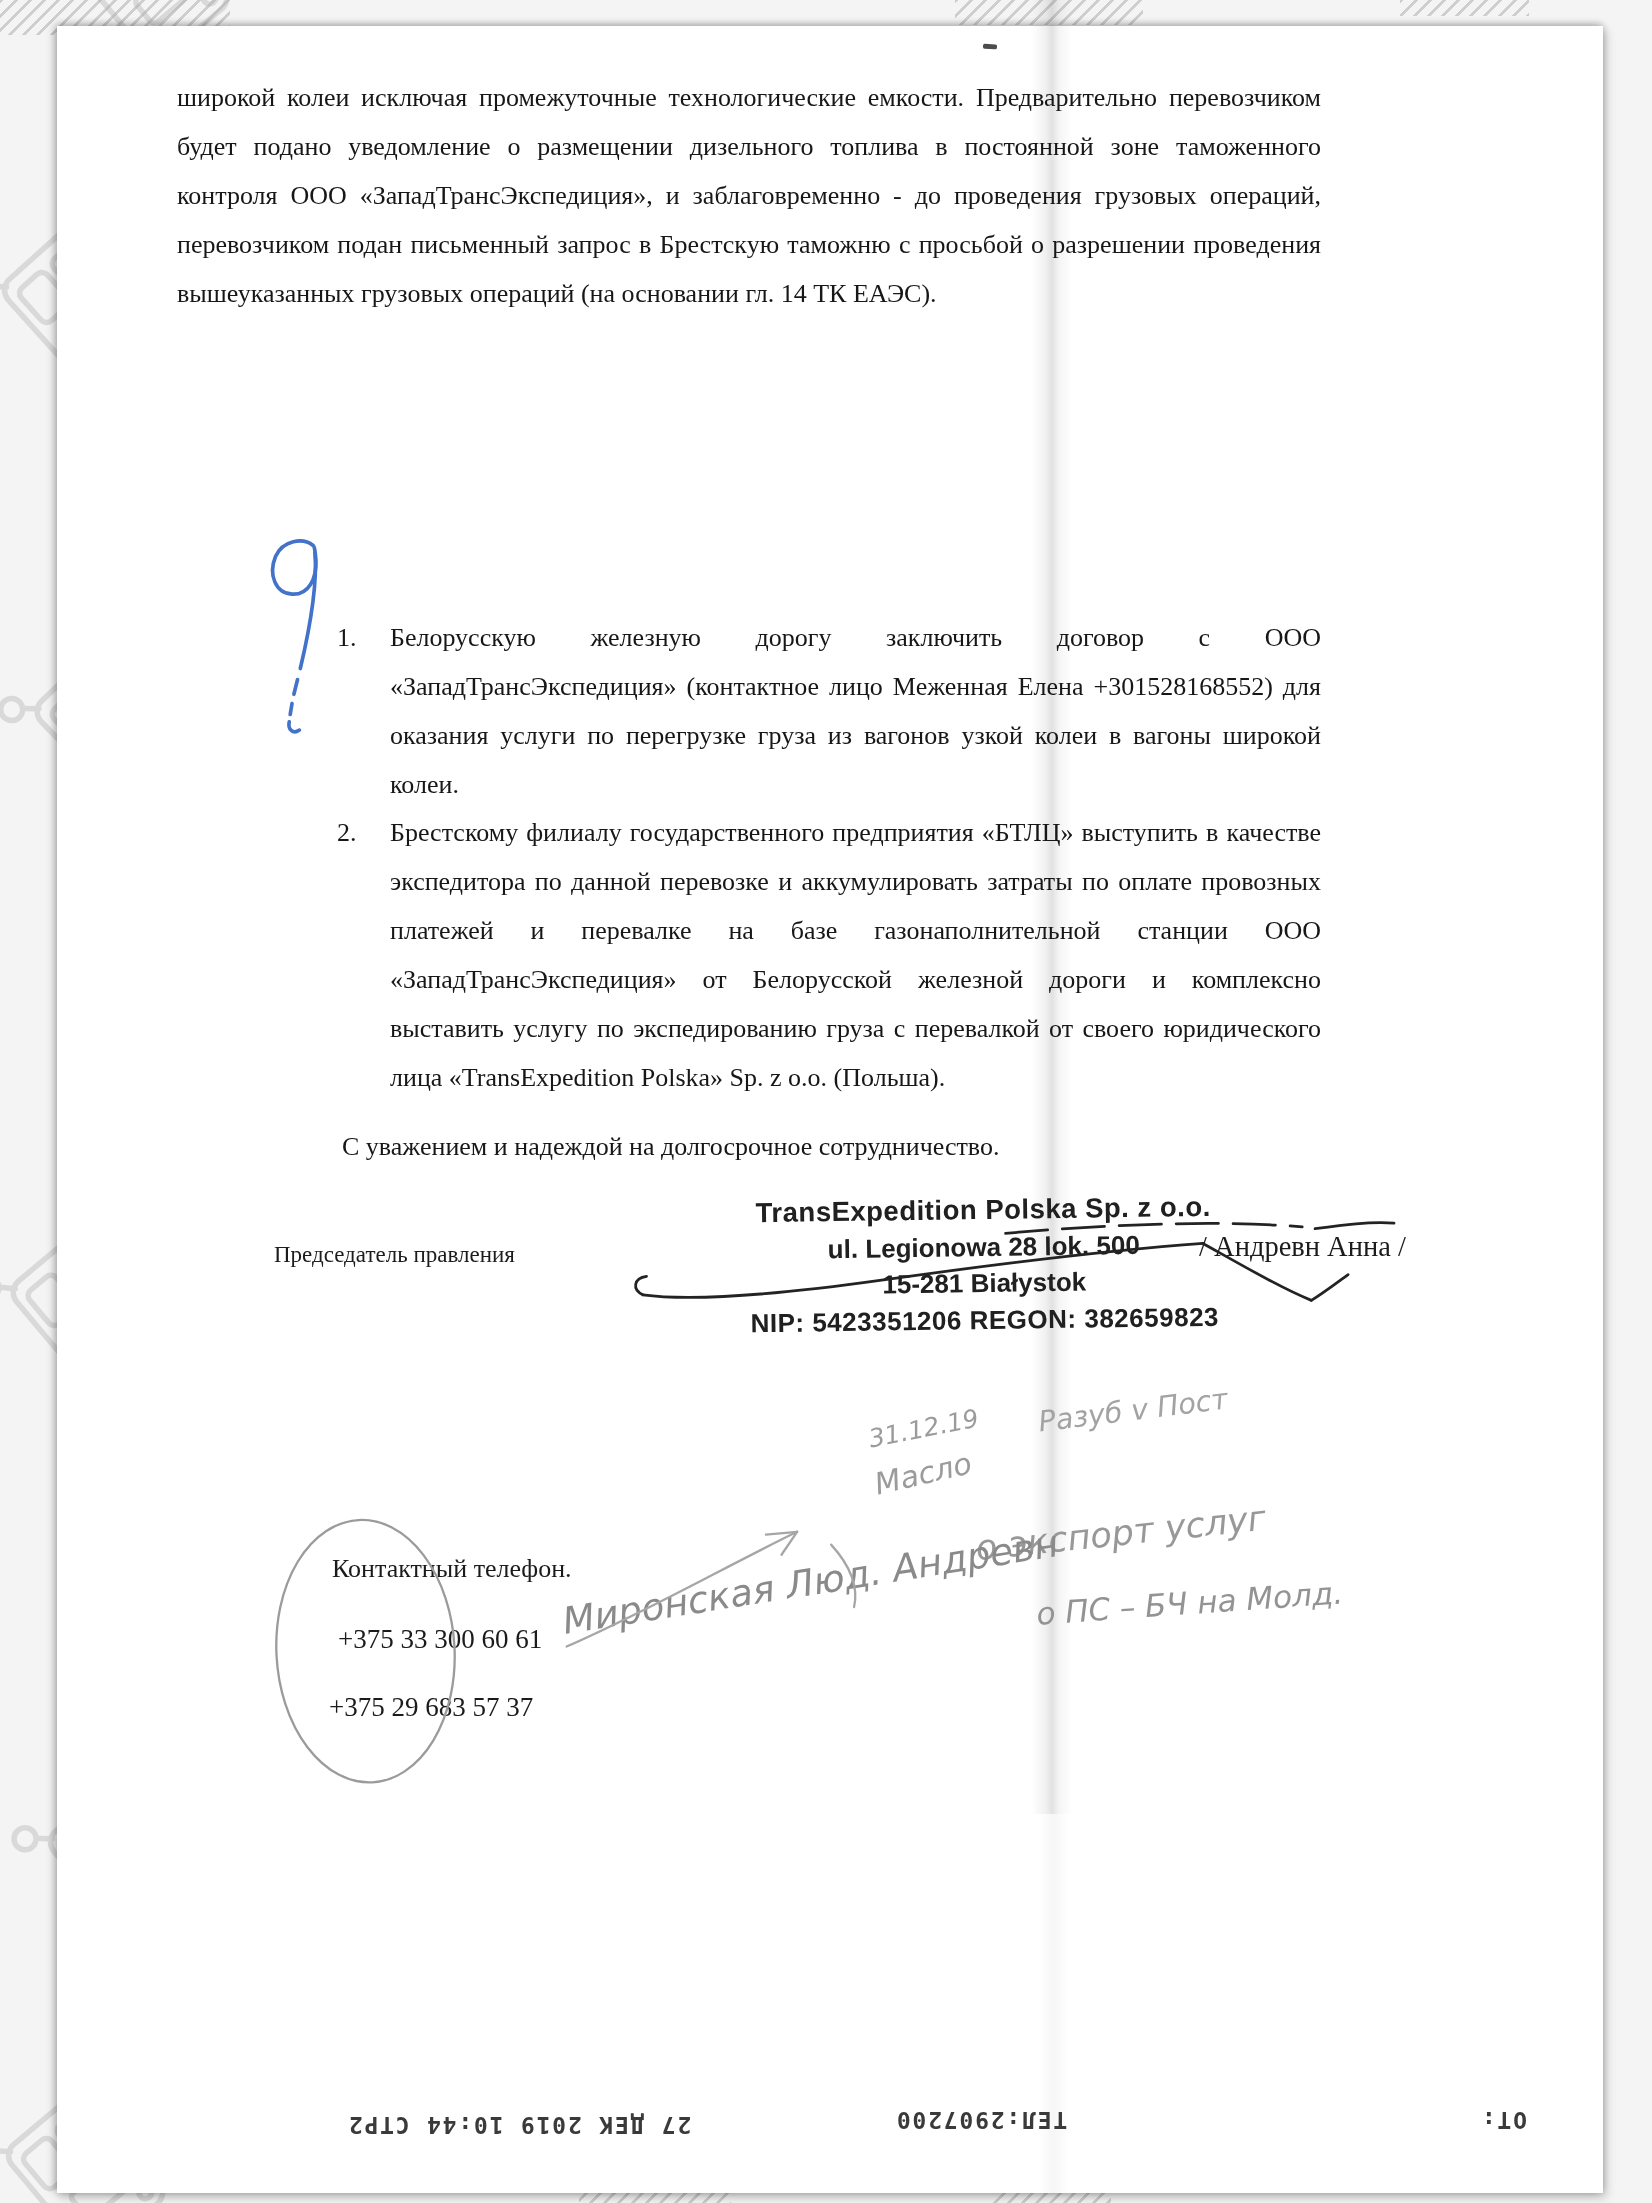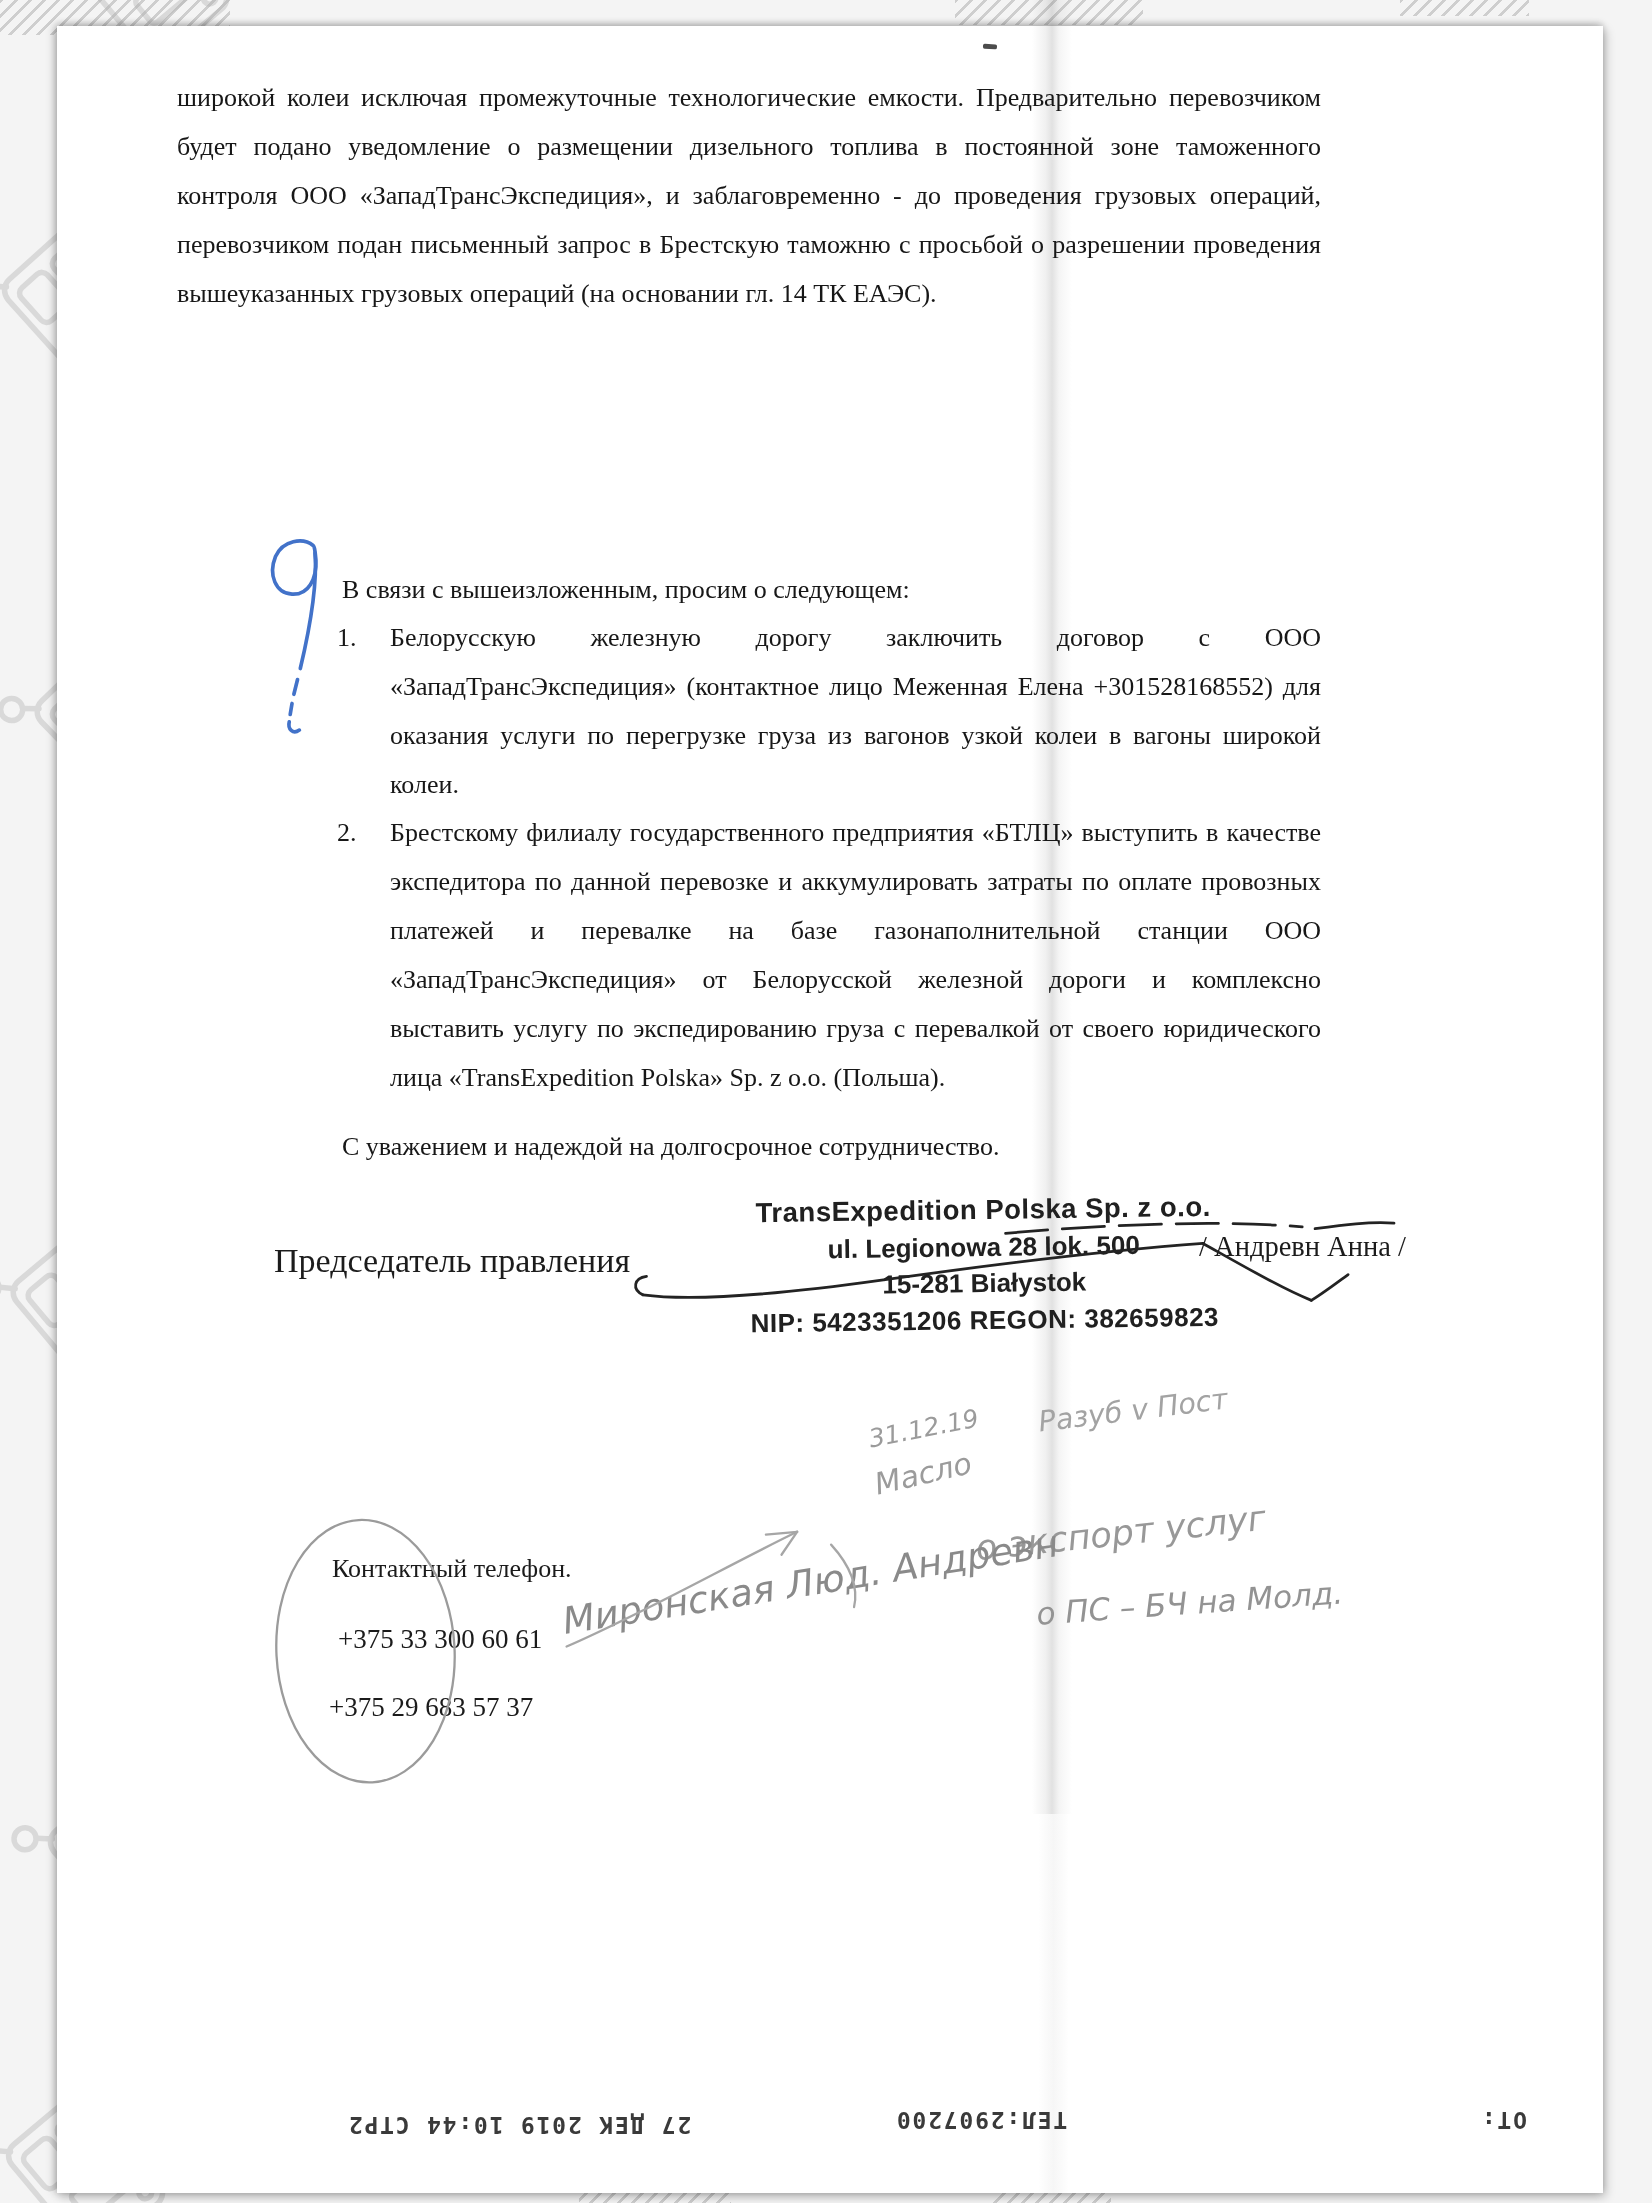--- a/index.html
+++ b/index.html
@@ -36,21 +36,21 @@
   .p1{top:73px;}
   .p3{top:365px;text-indent:165px;}
   .p3-num{margin-right:72px;}
   .intro{position:absolute;left:342px;top:565px;}
   .list-item{position:absolute;left:337px;width:984px;}
   .li-1{top:613px;}
   .li-2{top:808px;}
   .list-num{position:absolute;left:0;top:0;}
   .list-text{display:block;margin-left:53px;text-align:justify;}
   .closing{position:absolute;left:342px;top:1122px;}
-  .signer-title{position:absolute;left:274px;top:1242px;font-size:34px;color:#1c1c1c;}
+  .signer-title{position:absolute;left:274px;top:1242px;font-size:23px;color:#1c1c1c;}
   .signer-name{position:absolute;left:1199px;top:1231px;font-size:28.5px;color:#1c1c1c;}
   .stamp{
     position:absolute;left:724px;top:1194px;width:520px;text-align:center;
     font-family:"Liberation Sans", sans-serif;color:#202020;transform:rotate(-0.8deg);
   }
   .stamp .s1{font-size:27.5px;font-weight:700;letter-spacing:0.5px;}
   .stamp .s2,.stamp .s3{font-size:26px;font-weight:600;margin-top:5.5px;}
   .stamp .s4{font-size:26px;font-weight:700;margin-top:6.4px;letter-spacing:0.5px;}
   .pencil{color:#8f8f8f;font-family:"DejaVu Sans", sans-serif;font-style:italic;position:absolute;white-space:nowrap;}
   .hw-date{left:868px;top:1414px;font-size:25px;transform:rotate(-11deg);color:#9b9b9b;}
@@ -106,21 +106,20 @@
   <div class="hatch" style="left:992px;top:2189px;width:119px;height:14.7px;"></div>
 
   <div class="page"></div>
   <div class="crease"></div>
   <div class="crease2"></div>
   <div class="scan-mark"></div>
 
   <div class="para p1 body-text">широкой колеи исключая промежуточные технологические емкости. Предварительно перевозчиком будет подано уведомление о размещении дизельного топлива в постоянной зоне таможенного контроля ООО «ЗападТрансЭкспедиция», и заблаговременно - до проведения грузовых операций, перевозчиком подан письменный запрос в Брестскую таможню с просьбой о разрешении проведения вышеуказанных грузовых операций (на основании гл. 14 ТК ЕАЭС).</div>
 
 
-  <div class="intro body-text">В связи с вышеизложенным, просим о следующем:</div>
 
   <div class="list-item li-1 body-text">
     <span class="list-num">1.</span>
     <span class="list-text">Белорусскую железную дорогу заключить договор с ООО «ЗападТрансЭкспедиция» (контактное лицо Меженная Елена +301528168552) для оказания услуги по перегрузке груза из вагонов узкой колеи в вагоны широкой колеи.</span>
   </div>
 
   <div class="list-item li-2 body-text">
     <span class="list-num">2.</span>
     <span class="list-text">Брестскому филиалу государственного предприятия «БТЛЦ» выступить в качестве экспедитора по данной перевозке и аккумулировать затраты по оплате провозных платежей и перевалке на базе газонаполнительной станции ООО «ЗападТрансЭкспедиция» от Белорусской железной дороги и комплексно выставить услугу по экспедированию груза с перевалкой от своего юридического лица «TransExpedition Polska» Sp. z o.o. (Польша).</span>
   </div>

